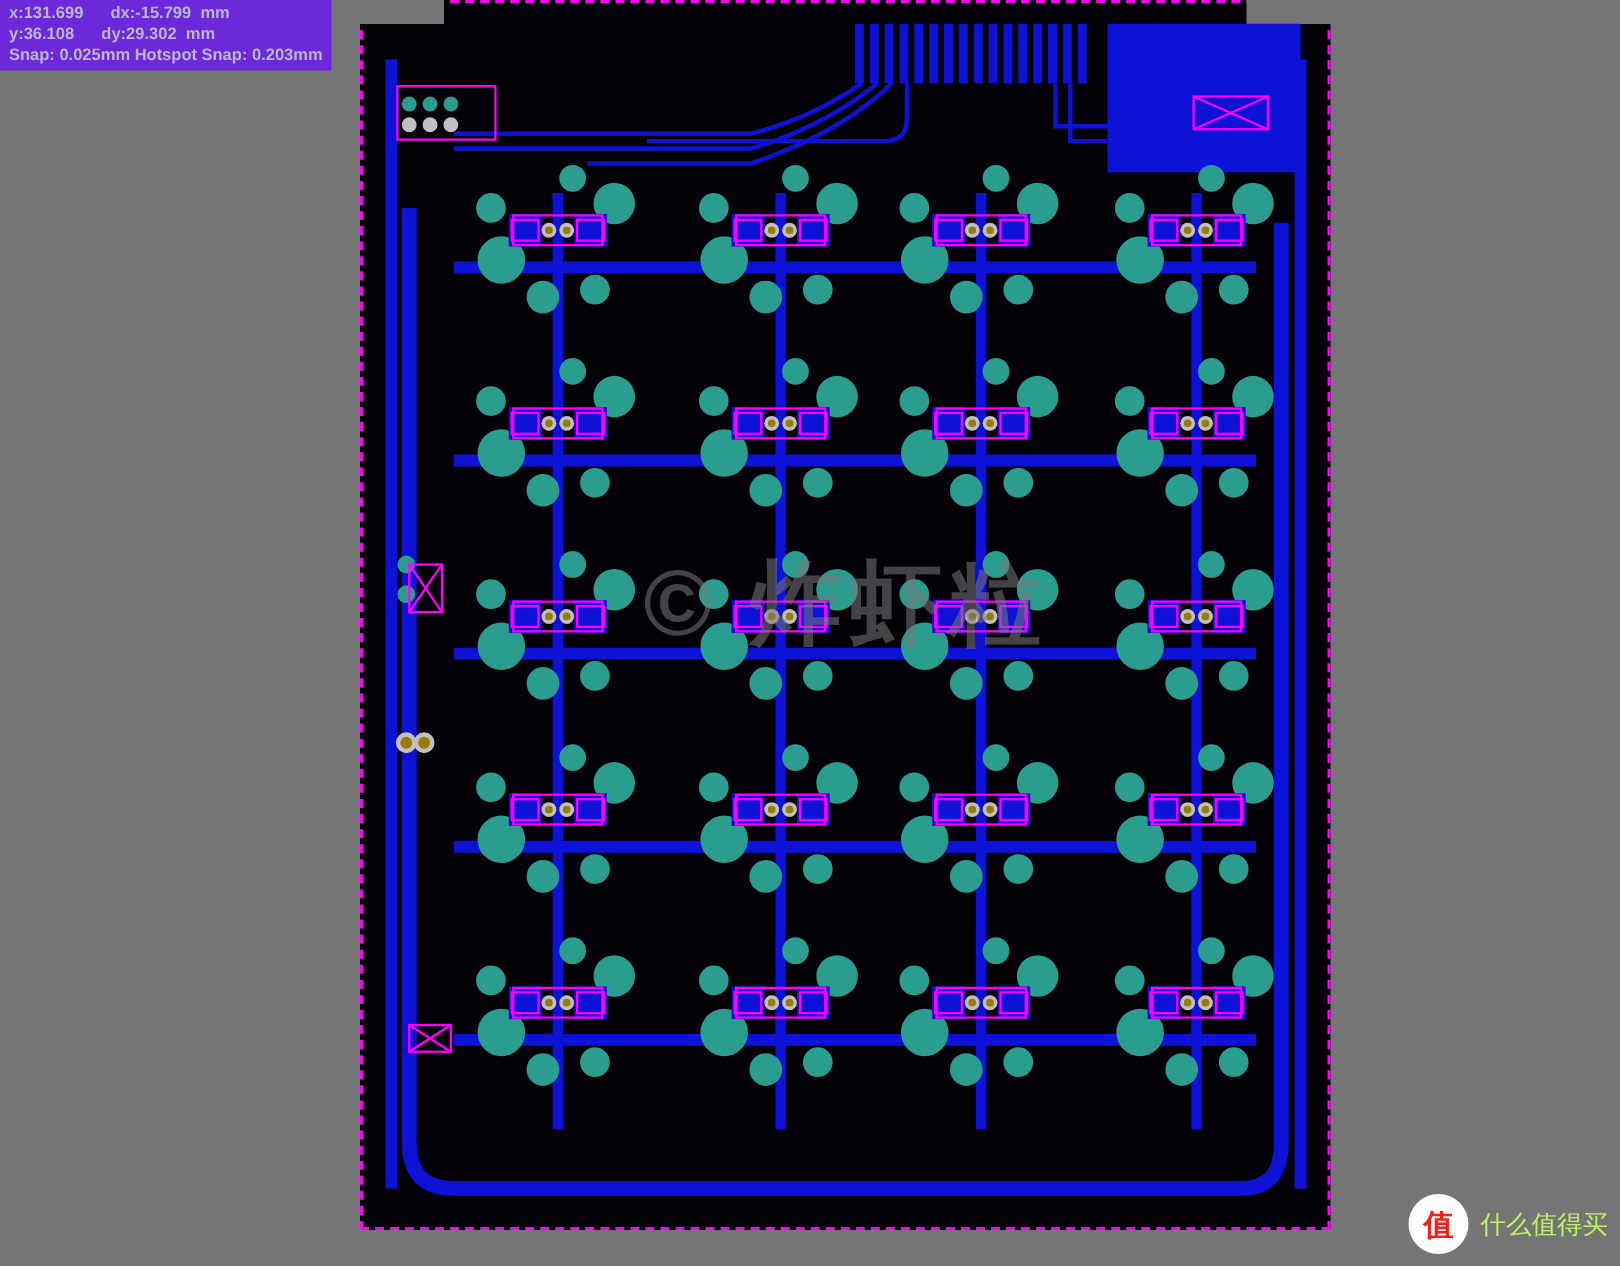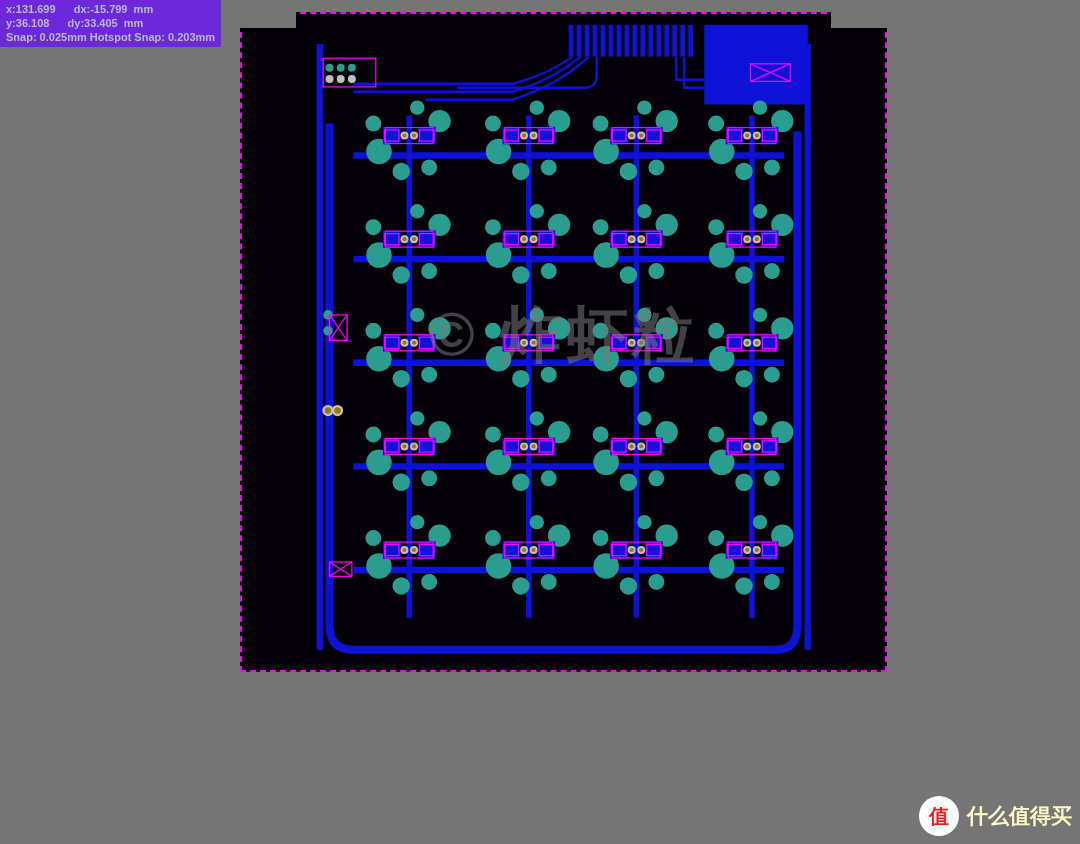--- a/index.html
+++ b/index.html
@@ -3,57 +3,57 @@
 <meta charset="utf-8">
 <style>
   html,body{margin:0;padding:0;width:1080px;height:844px;background:#757575;font-family:Arial,Helvetica,sans-serif;overflow:hidden;position:relative}
   
   .hud{position:absolute;top:0;left:0;background:#6d28d9;color:#b8b8cc;font-size:11px;line-height:14px;padding:2px 6px 3px 6px;font-weight:bold}
   .hud .row{white-space:nowrap}
   .hud .lbl{color:#b8b8cc}
   .hud .val{color:#b8b8cc}
   .hud .sep{display:inline-block;width:12px}
   
-  .board-wrap{position:absolute;left:240px;top:12px;width:647px;height:660px}
+  .board-wrap{position:absolute;left:240px;top:0;width:647px;height:820px}
   .board-bg{position:absolute;inset:0;background:#040008;border:2px dashed #ff00ff}
   
   .notch{position:absolute;background:#757575}
   .notch.nl{left:-2px;top:-2px;width:58px;height:18px}
   .notch.nr{right:-2px;top:-2px;width:58px;height:18px}
   
   svg.pcb{position:absolute;left:0;top:0;width:100%;height:100%}
   
   .cu-fill{fill:#0e12d6}
   .cu-stroke{stroke:#0e12d6;fill:none}
   .teal{fill:#2a9d8f}
   .mag{stroke:#ff00ff;fill:none;stroke-width:1.5}
   .pad{fill:#0e12d6}
   .via-ring{fill:#c0c0c0}
   .via-hole{fill:#9a7a00}
   
   .wm{position:absolute;left:50%;top:49%;transform:translate(-50%,-50%);font-size:62px;font-weight:bold;color:rgba(120,120,120,0.55);font-family:"PingFang SC","Microsoft YaHei",sans-serif;letter-spacing:4px;pointer-events:none;white-space:nowrap}
   
   .site-badge{position:absolute;right:8px;bottom:8px;display:flex;align-items:center;gap:8px}
   .site-badge .circ{width:40px;height:40px;border-radius:50%;background:#fff;display:flex;align-items:center;justify-content:center;color:#ff1a1a;font-weight:bold;font-size:20px;font-family:"PingFang SC","Microsoft YaHei",sans-serif}
-  .site-badge .txt{color:#fef9c3;font-weight:bold;font-size:21px;font-family:"PingFang SC","Microsoft YaHei",sans-serif}
+  .site-badge .txt{color:#bef264;font-weight:normal;font-size:17px;font-family:"PingFang SC","Microsoft YaHei",sans-serif}
 </style>
 </head>
 <body>
 
 <div class="hud">
   <div class="row">
     <span class="lbl">x:</span><span class="val">131.699</span>
     <span class="sep"></span>
     <span class="lbl">dx:</span><span class="val">-15.799</span>
     &nbsp;<span class="val">mm</span>
   </div>
   <div class="row">
     <span class="lbl">y:</span><span class="val">36.108</span>
     <span class="sep"></span>
-    <span class="lbl">dy:</span><span class="val">33.405</span>
+    <span class="lbl">dy:</span><span class="val">29.302</span>
     &nbsp;<span class="val">mm</span>
   </div>
   <div class="row">Snap: 0.025mm Hotspot Snap: 0.203mm</div>
 </div>
 
 <div class="board-wrap">
   <div class="board-bg"></div>
   <div class="notch nl"></div>
   <div class="notch nr"></div>
 

